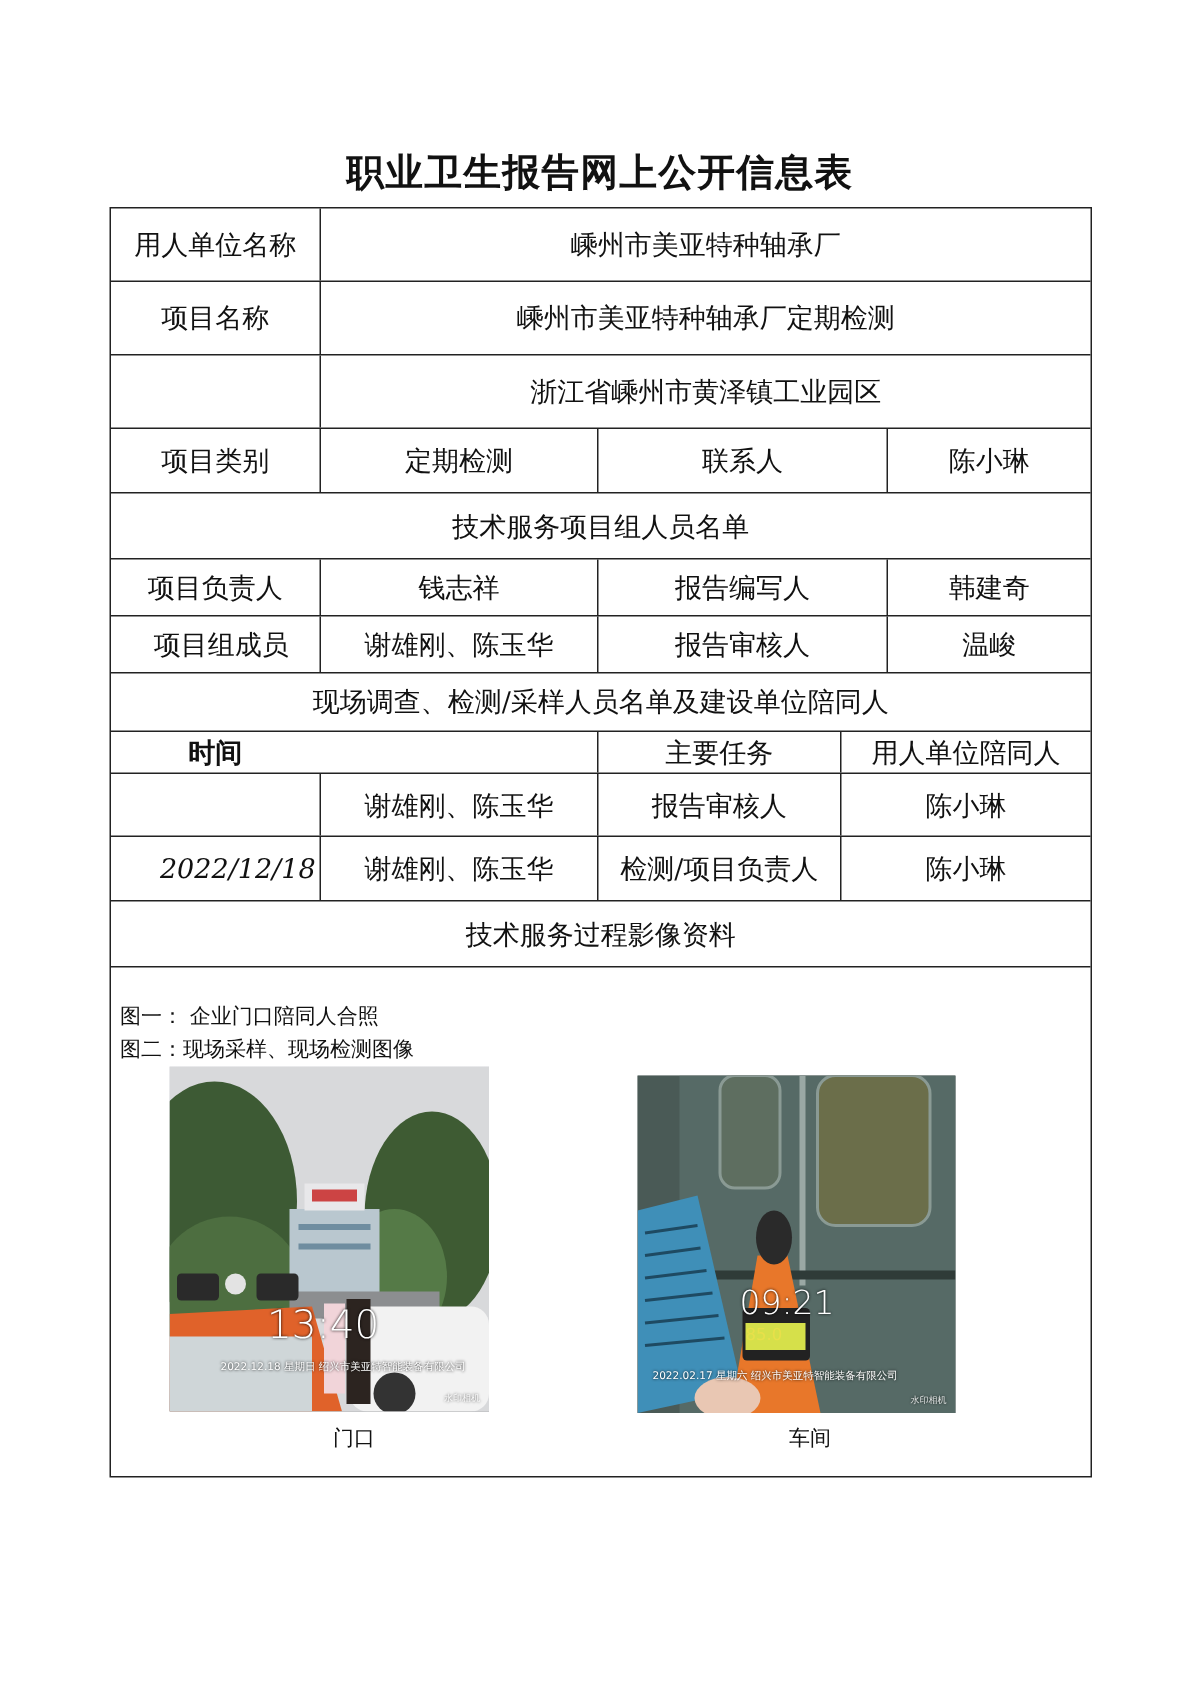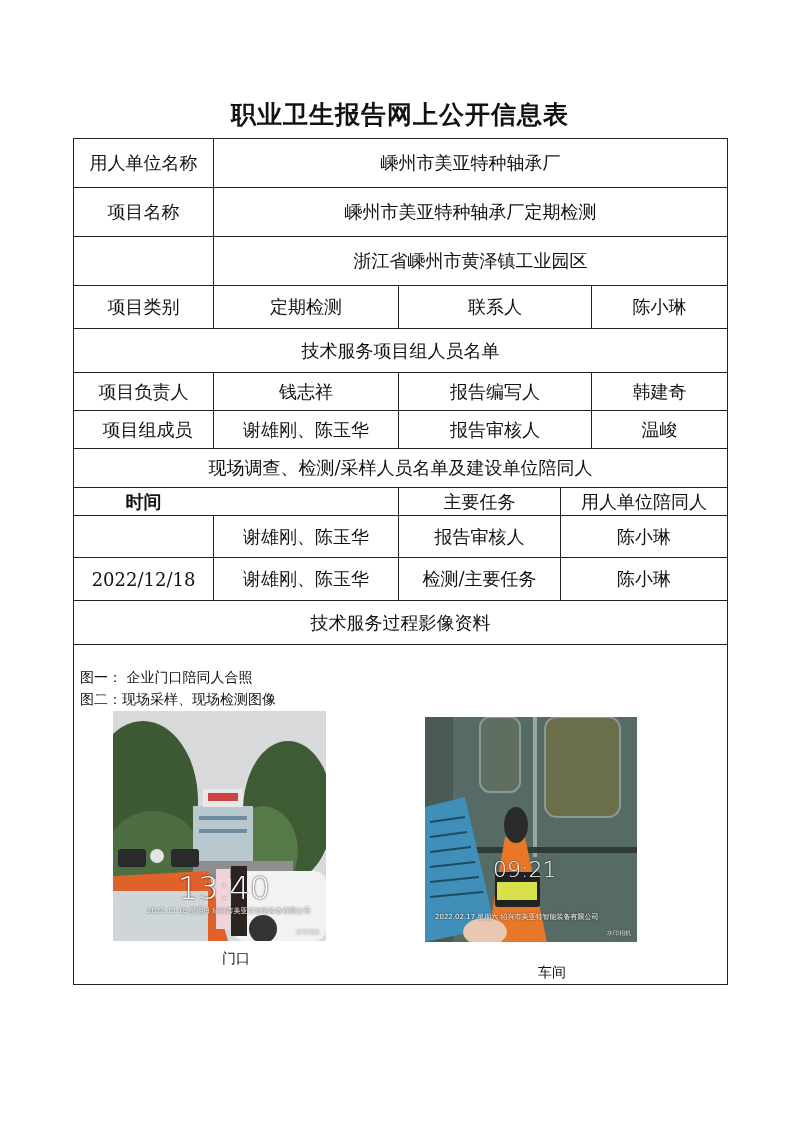--- a/index.html
+++ b/index.html
@@ -74,23 +74,23 @@
     <div class="cell vl" style="left:486px;right:0;">用人单位陪同人</div>
   </div>
 
   <div class="row" style="top:377px;height:42px;">
     <div class="cell vl" style="left:139px;width:185px;">谢雄刚、陈玉华</div>
     <div class="cell vl" style="left:324px;width:162px;">报告审核人</div>
     <div class="cell vl" style="left:486px;right:0;">陈小琳</div>
   </div>
 
   <div class="row" style="top:419px;height:43px;">
-    <div class="cell" style="left:0;width:139px;">2022/12/18</div>
+    <div class="cell" style="left:15px;width:139px;font-style:italic;">2022/12/18</div>
     <div class="cell vl" style="left:139px;width:185px;">谢雄刚、陈玉华</div>
-    <div class="cell vl" style="left:324px;width:162px;">检测/主要任务</div>
+    <div class="cell vl" style="left:324px;width:162px;">检测/项目负责人</div>
     <div class="cell vl" style="left:486px;right:0;">陈小琳</div>
   </div>
 
   <div class="row" style="top:462px;height:44px;">
     <div class="cell" style="left:0;right:0;">技术服务过程影像资料</div>
   </div>
 
   <div class="photos">
     <div class="cap" style="left:6px;top:24px;">图一：  企业门口陪同人合照</div>
     <div class="cap" style="left:6px;top:46px;">图二：现场采样、现场检测图像</div>
@@ -111,21 +111,21 @@
         <rect x="120" y="160" width="93" height="70" rx="12" fill="#f2f2f2"></rect>
         <circle cx="150" cy="218" r="14" fill="#333"></circle>
         <path d="M0 165 L95 160 L115 230 L0 230 Z" fill="#e0622a"></path>
         <rect x="0" y="180" width="95" height="50" fill="#cfd6d8"></rect>
         <rect x="5" y="138" width="28" height="18" rx="3" fill="#2a2a2a"></rect>
         <rect x="58" y="138" width="28" height="18" rx="3" fill="#2a2a2a"></rect>
         <circle cx="44" cy="145" r="7" fill="#e3e3e3"></circle>
         <rect x="103" y="158" width="14" height="60" fill="#f1d4d9"></rect>
         <rect x="118" y="155" width="16" height="70" fill="#2c2420"></rect>
       </svg>
-      <div class="stamp" style="left:65px;top:158px;font-size:32px;font-weight:300;">13:40</div>
+      <div class="stamp" style="left:65px;top:158px;font-size:26px;font-weight:300;">13:40</div>
       <div class="stamp" style="left:34px;top:195px;font-size:7px;white-space:nowrap;">2022.12.18  星期日  绍兴市美亚特智能装备有限公司</div>
       <div class="stamp" style="right:6px;bottom:4px;font-size:6px;opacity:.7;">水印相机</div>
     </div>
     <div class="cap" style="left:148px;top:305px;">门口</div>
 
     <div class="img" style="left:351px;top:72px;width:212px;height:225px;background:#3d4c48;">
       <svg width="212" height="225" viewBox="0 0 212 225">
         <rect x="0" y="0" width="212" height="225" fill="#4a5a56"></rect>
         <rect x="28" y="0" width="184" height="225" fill="#566a66"></rect>
         <rect x="55" y="0" width="40" height="75" rx="10" fill="#5e6e60" stroke="#8a9a94" stroke-width="2"></rect>
@@ -145,15 +145,15 @@
         <ellipse cx="91" cy="108" rx="12" ry="18" fill="#2a2a2a"></ellipse>
         <rect x="70" y="155" width="45" height="35" rx="3" fill="#222"></rect>
         <rect x="72" y="165" width="40" height="18" fill="#d6e04a"></rect>
         <ellipse cx="60" cy="215" rx="22" ry="14" fill="#e9c7b3"></ellipse>
       </svg>
       <div class="stamp" style="left:68px;top:140px;font-size:22px;font-weight:300;">09:21</div>
       <div class="stamp" style="left:72px;top:166px;font-size:11px;color:#e8e04a;text-shadow:none;">85.0</div>
       <div class="stamp" style="left:10px;top:195px;font-size:7px;white-space:nowrap;">2022.02.17  星期六  绍兴市美亚特智能装备有限公司</div>
       <div class="stamp" style="right:6px;bottom:4px;font-size:6px;opacity:.8;">水印相机</div>
     </div>
-    <div class="cap" style="left:452px;top:319px;margin-left:12px;">车间</div>
+    <div class="cap" style="left:452px;top:305px;">车间</div>
   </div>
 </div>
 
 </body></html>

